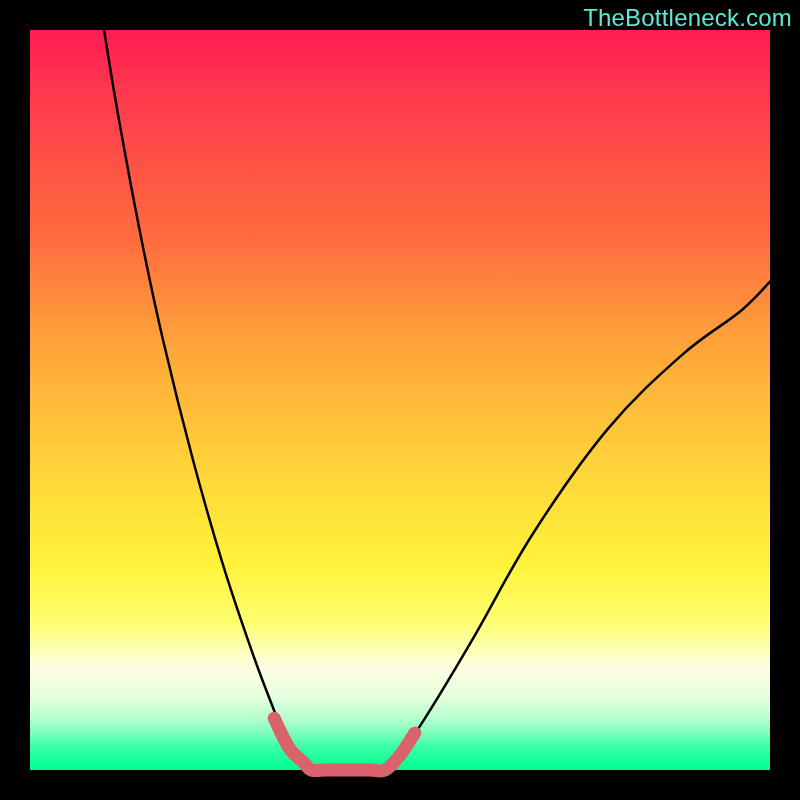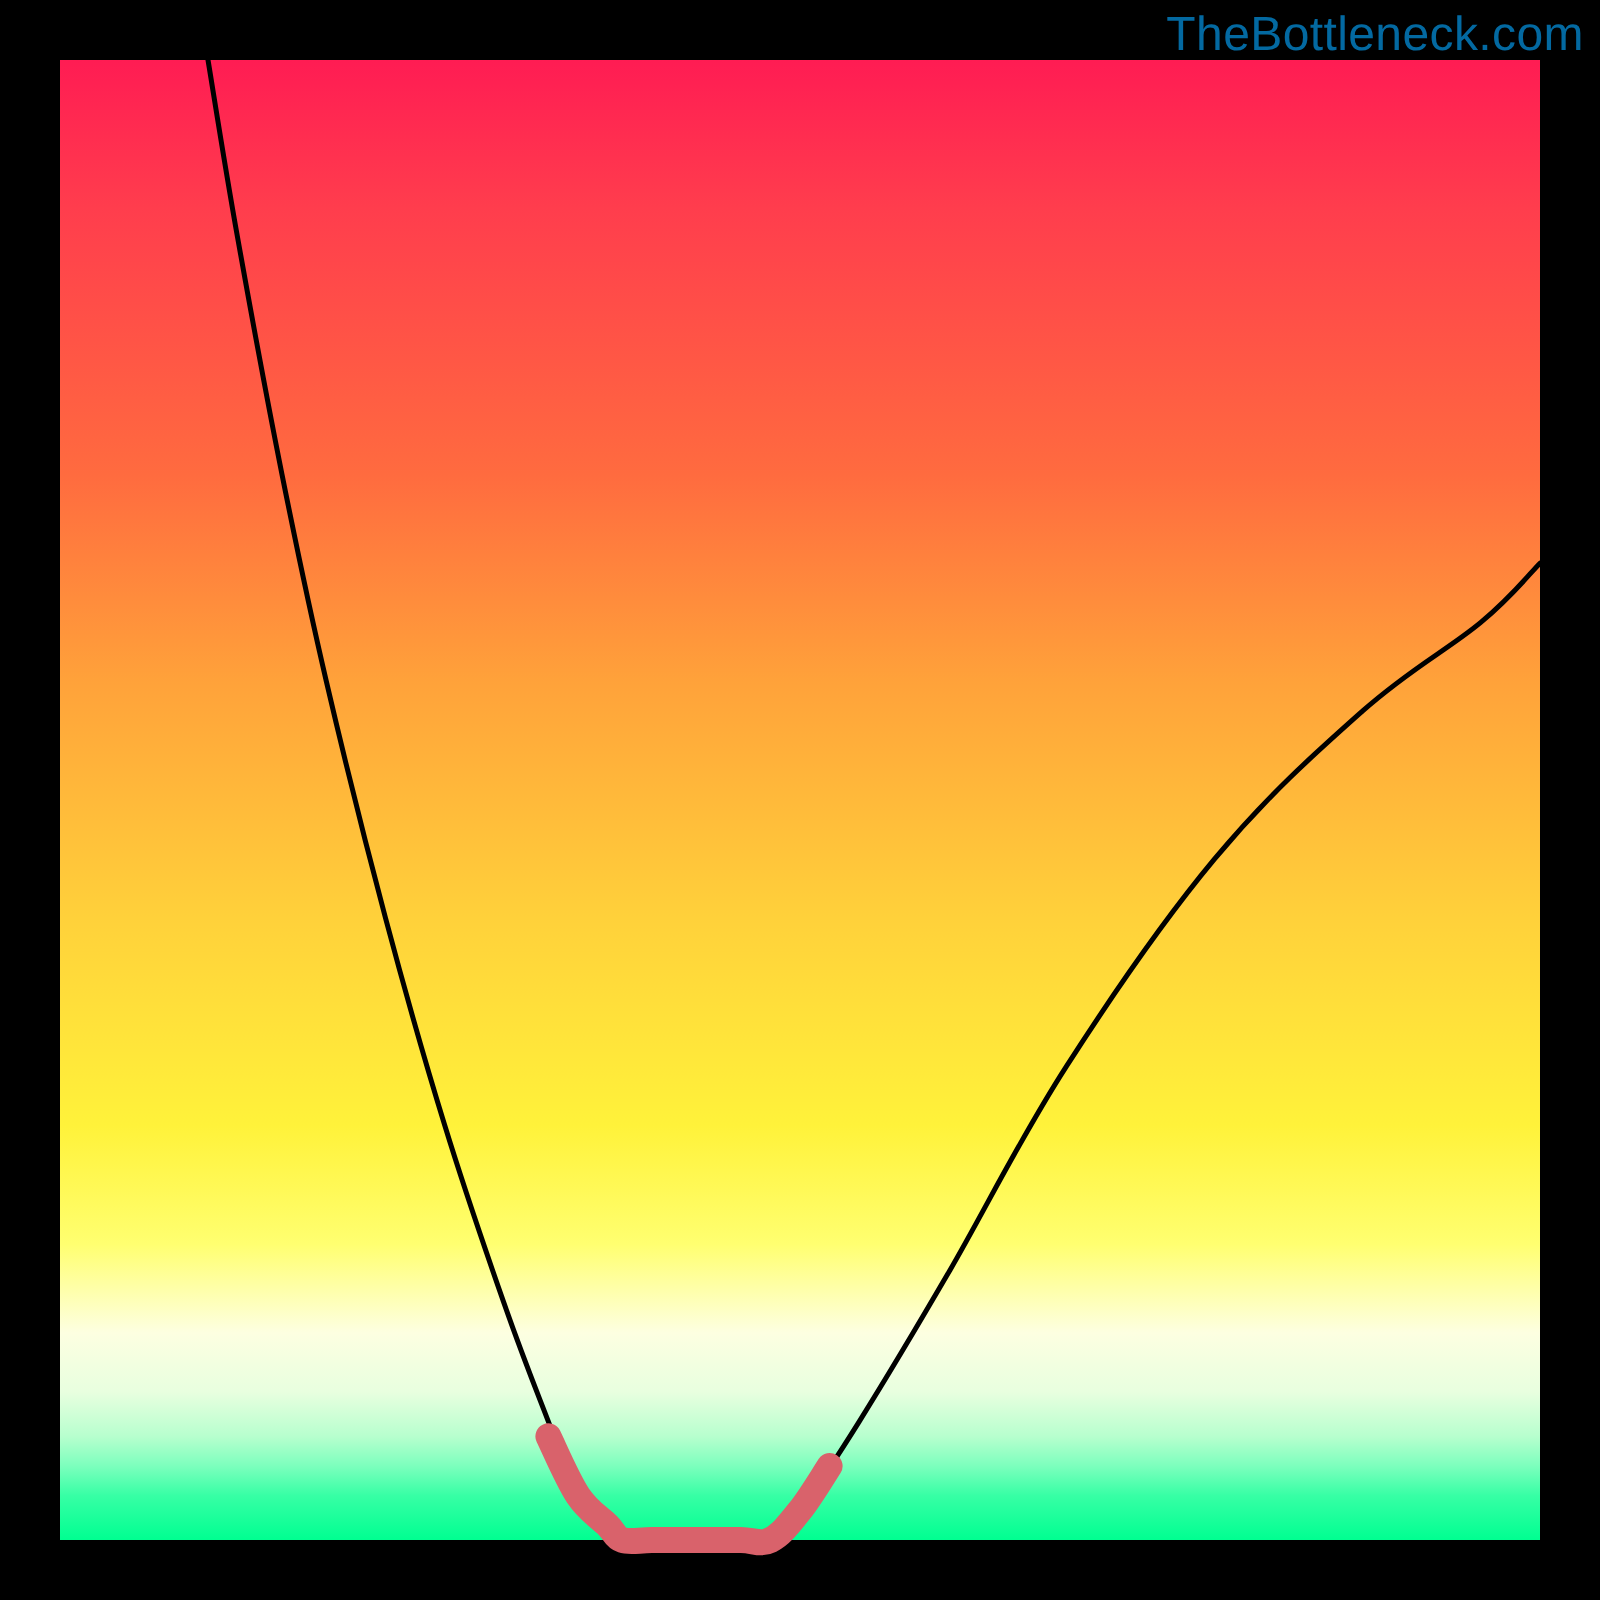--- a/index.html
+++ b/index.html
@@ -38,21 +38,21 @@
       #b7ffce 93%,
       #7cffbd 95%,
       #37ffa5 97%,
       #00ff91 100%
     );
   }
   .watermark {
     position: absolute;
     top: 4px;
     right: 8px;
-    color: #0369a1;
+    color: #5eead4;
     font-size: 24px;
     letter-spacing: 0.2px;
     font-weight: 500;
     user-select: none;
   }
   svg.curves {
     position: absolute;
     left: 0;
     top: 0;
     width: 740px;

